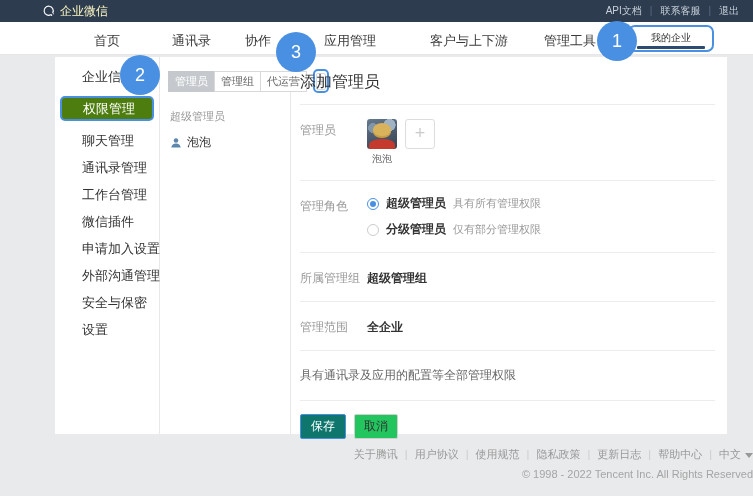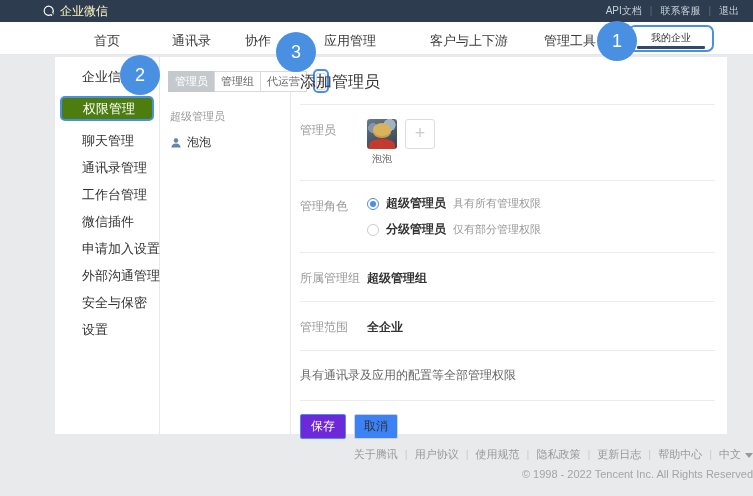--- a/index.html
+++ b/index.html
@@ -64,22 +64,22 @@
   .radio-line { display:flex; align-items:center; margin-bottom:9px; }
   .radio-line:last-child { margin-bottom:0; }
   .radio { width:12px; height:12px; border:1px solid #ccc; border-radius:50%; margin-right:7px; position:relative; flex:none; cursor:pointer; }
   .radio.checked { border-color:#4a90e2; }
   .radio.checked::after { content:""; position:absolute; left:2px; top:2px; width:6px; height:6px; border-radius:50%; background:#4a90e2; }
   .radio-name { font-size:12px; color:#333; font-weight:bold; }
   .radio-hint { font-size:11px; color:#999; margin-left:7px; }
   .fvalue { font-size:12px; color:#333; font-weight:bold; padding-top:3px; }
   .note-row { font-size:12px; color:#666; padding:16px 0; border-bottom:1px solid #ececec; }
   .btn-row { padding:13px 0; display:flex; gap:8px; }
-  .btn-primary { background:#6d28d9; color:#fff; border:1px solid #4a90e2; font-size:12px; padding:3px 10px; border-radius:2px; cursor:pointer; }
-  .btn-default { background:#3b82f6; color:#333; border:1px solid #d0d0d0; font-size:12px; padding:3px 9px; border-radius:2px; cursor:pointer; }
+  .btn-primary { background:#0f766e; color:#fff; border:1px solid #4a90e2; font-size:12px; padding:3px 10px; border-radius:2px; cursor:pointer; }
+  .btn-default { background:#22c55e; color:#333; border:1px solid #d0d0d0; font-size:12px; padding:3px 9px; border-radius:2px; cursor:pointer; }
 
   
   .footer { margin-top:13px; text-align:right;padding-left:25px; }
   .footer-links { font-size:11px; color:#999; }
   .flink { cursor:pointer; }
   .flink + .flink::before { content:"|"; color:#ccc; margin:0 7px; cursor:default; }
   .lang-caret { display:inline-block; width:0; height:0; border-left:4px solid transparent; border-right:4px solid transparent; border-top:5px solid #999; margin-left:4px; vertical-align:middle; }
   .copyright { font-size:11px; color:#a5a5a5; margin-top:6px; }
 
   .person-icon svg { display:block; }

